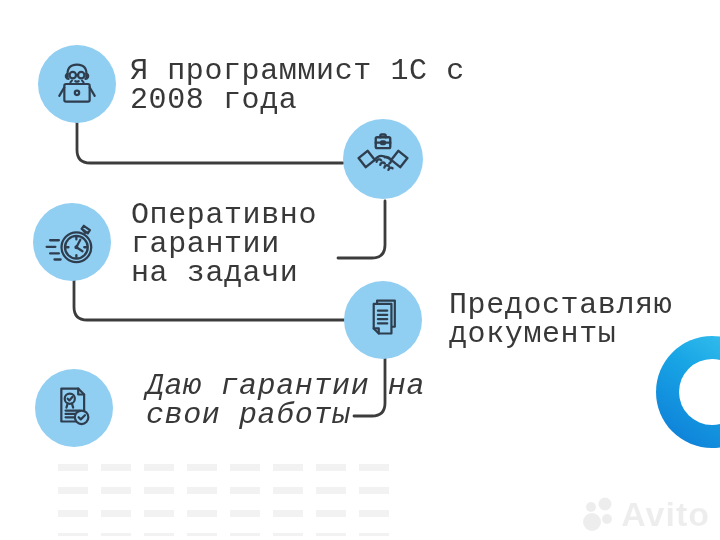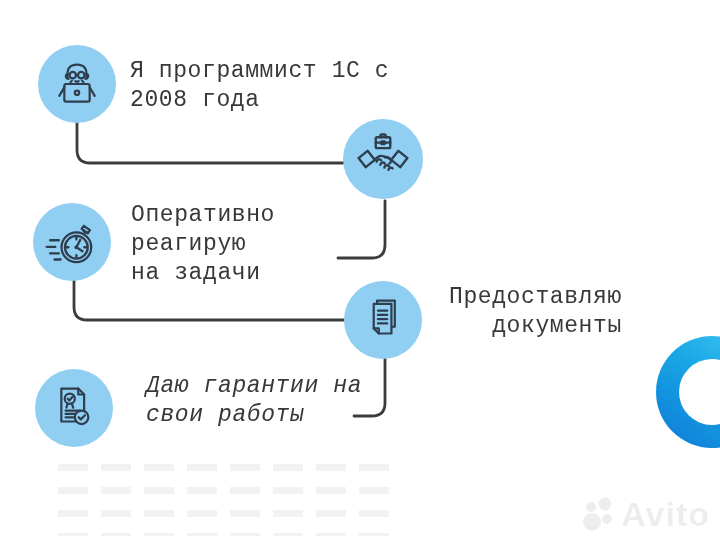--- a/index.html
+++ b/index.html
@@ -7,21 +7,21 @@
     position:relative;width:720px;height:540px;background:#ffffff;
     overflow:hidden;font-family:"Liberation Mono","DejaVu Sans Mono",monospace;
   }
   .connectors{position:absolute;left:0;top:0;width:720px;height:540px;pointer-events:none;}
   .node{
     position:absolute;border-radius:50%;background:#90CEF2;
     display:flex;align-items:center;justify-content:center;
   }
   .node svg{display:block;}
   .label{
-    position:absolute;font-size:23px;line-height:29px;letter-spacing:0.6px;
+    position:absolute;font-size:30px;line-height:29px;letter-spacing:0.6px;
     color:#383838;white-space:pre-line;
   }
   .ring{
     position:absolute;left:656px;top:336px;width:112px;height:112px;border-radius:50%;
     background:linear-gradient(215deg,#41C9F1 0%,#18A5E5 45%,#0C79D6 100%);
   }
   .ring-hole{
     position:absolute;left:23px;top:23px;width:66px;height:66px;border-radius:50%;background:#ffffff;
   }
   .watermark-pattern{
@@ -106,35 +106,35 @@
       <circle cx="37" cy="38" r="1" fill="#2E3E4E"></circle>
       <path d="M44.5,18 L47,21.5"></path>
       <path d="M45.5,13.5 L52.5,18.5 L50,22 L43,17 Z"></path>
       <path d="M7,30 H17"></path>
       <path d="M3,37.5 H13"></path>
       <path d="M7,45 H17"></path>
       <path d="M12,52 H19"></path>
     </svg>
   </div>
   <div class="label" style="left:131px;top:201px;">Оперативно
-реагирую
+гарантии
 на задачи</div>
 
   <div class="node" style="left:344px;top:281px;width:78px;height:78px;">
     <svg width="54" height="54" viewBox="0 0 64 64" fill="none" stroke="#2E3E4E" stroke-width="2.6" stroke-linecap="round" stroke-linejoin="round">
       <path d="M25,13 V9 H46 V40 H42"></path>
       <path d="M21,13 H42 V48 H27 L21,42 Z" fill="#90CEF2"></path>
       <path d="M21,42 H27 V48"></path>
       <path d="M26,21 H37"></path>
       <path d="M26,26 H37"></path>
       <path d="M26,31 H37"></path>
       <path d="M26,36 H37"></path>
     </svg>
   </div>
-  <div class="label" style="left:449px;top:283px;text-align:right;">Предоставляю
+  <div class="label" style="left:449px;top:291px;">Предоставляю
 документы</div>
 
   <div class="node" style="left:35px;top:369px;width:78px;height:78px;">
     <svg width="54" height="54" viewBox="0 0 64 64" fill="none" stroke="#2E3E4E" stroke-width="2.6" stroke-linecap="round" stroke-linejoin="round">
       <path d="M17,9 H37 L44,16 V48 H17 Z" fill="#90CEF2"></path>
       <path d="M37,9 V16 H44"></path>
       <circle cx="27" cy="21" r="6"></circle>
       <path d="M24.5,21 L26.5,23 L30,19"></path>
       <path d="M24.5,26.5 L23,31.5"></path>
       <path d="M29.5,26.5 L31,31.5"></path>

